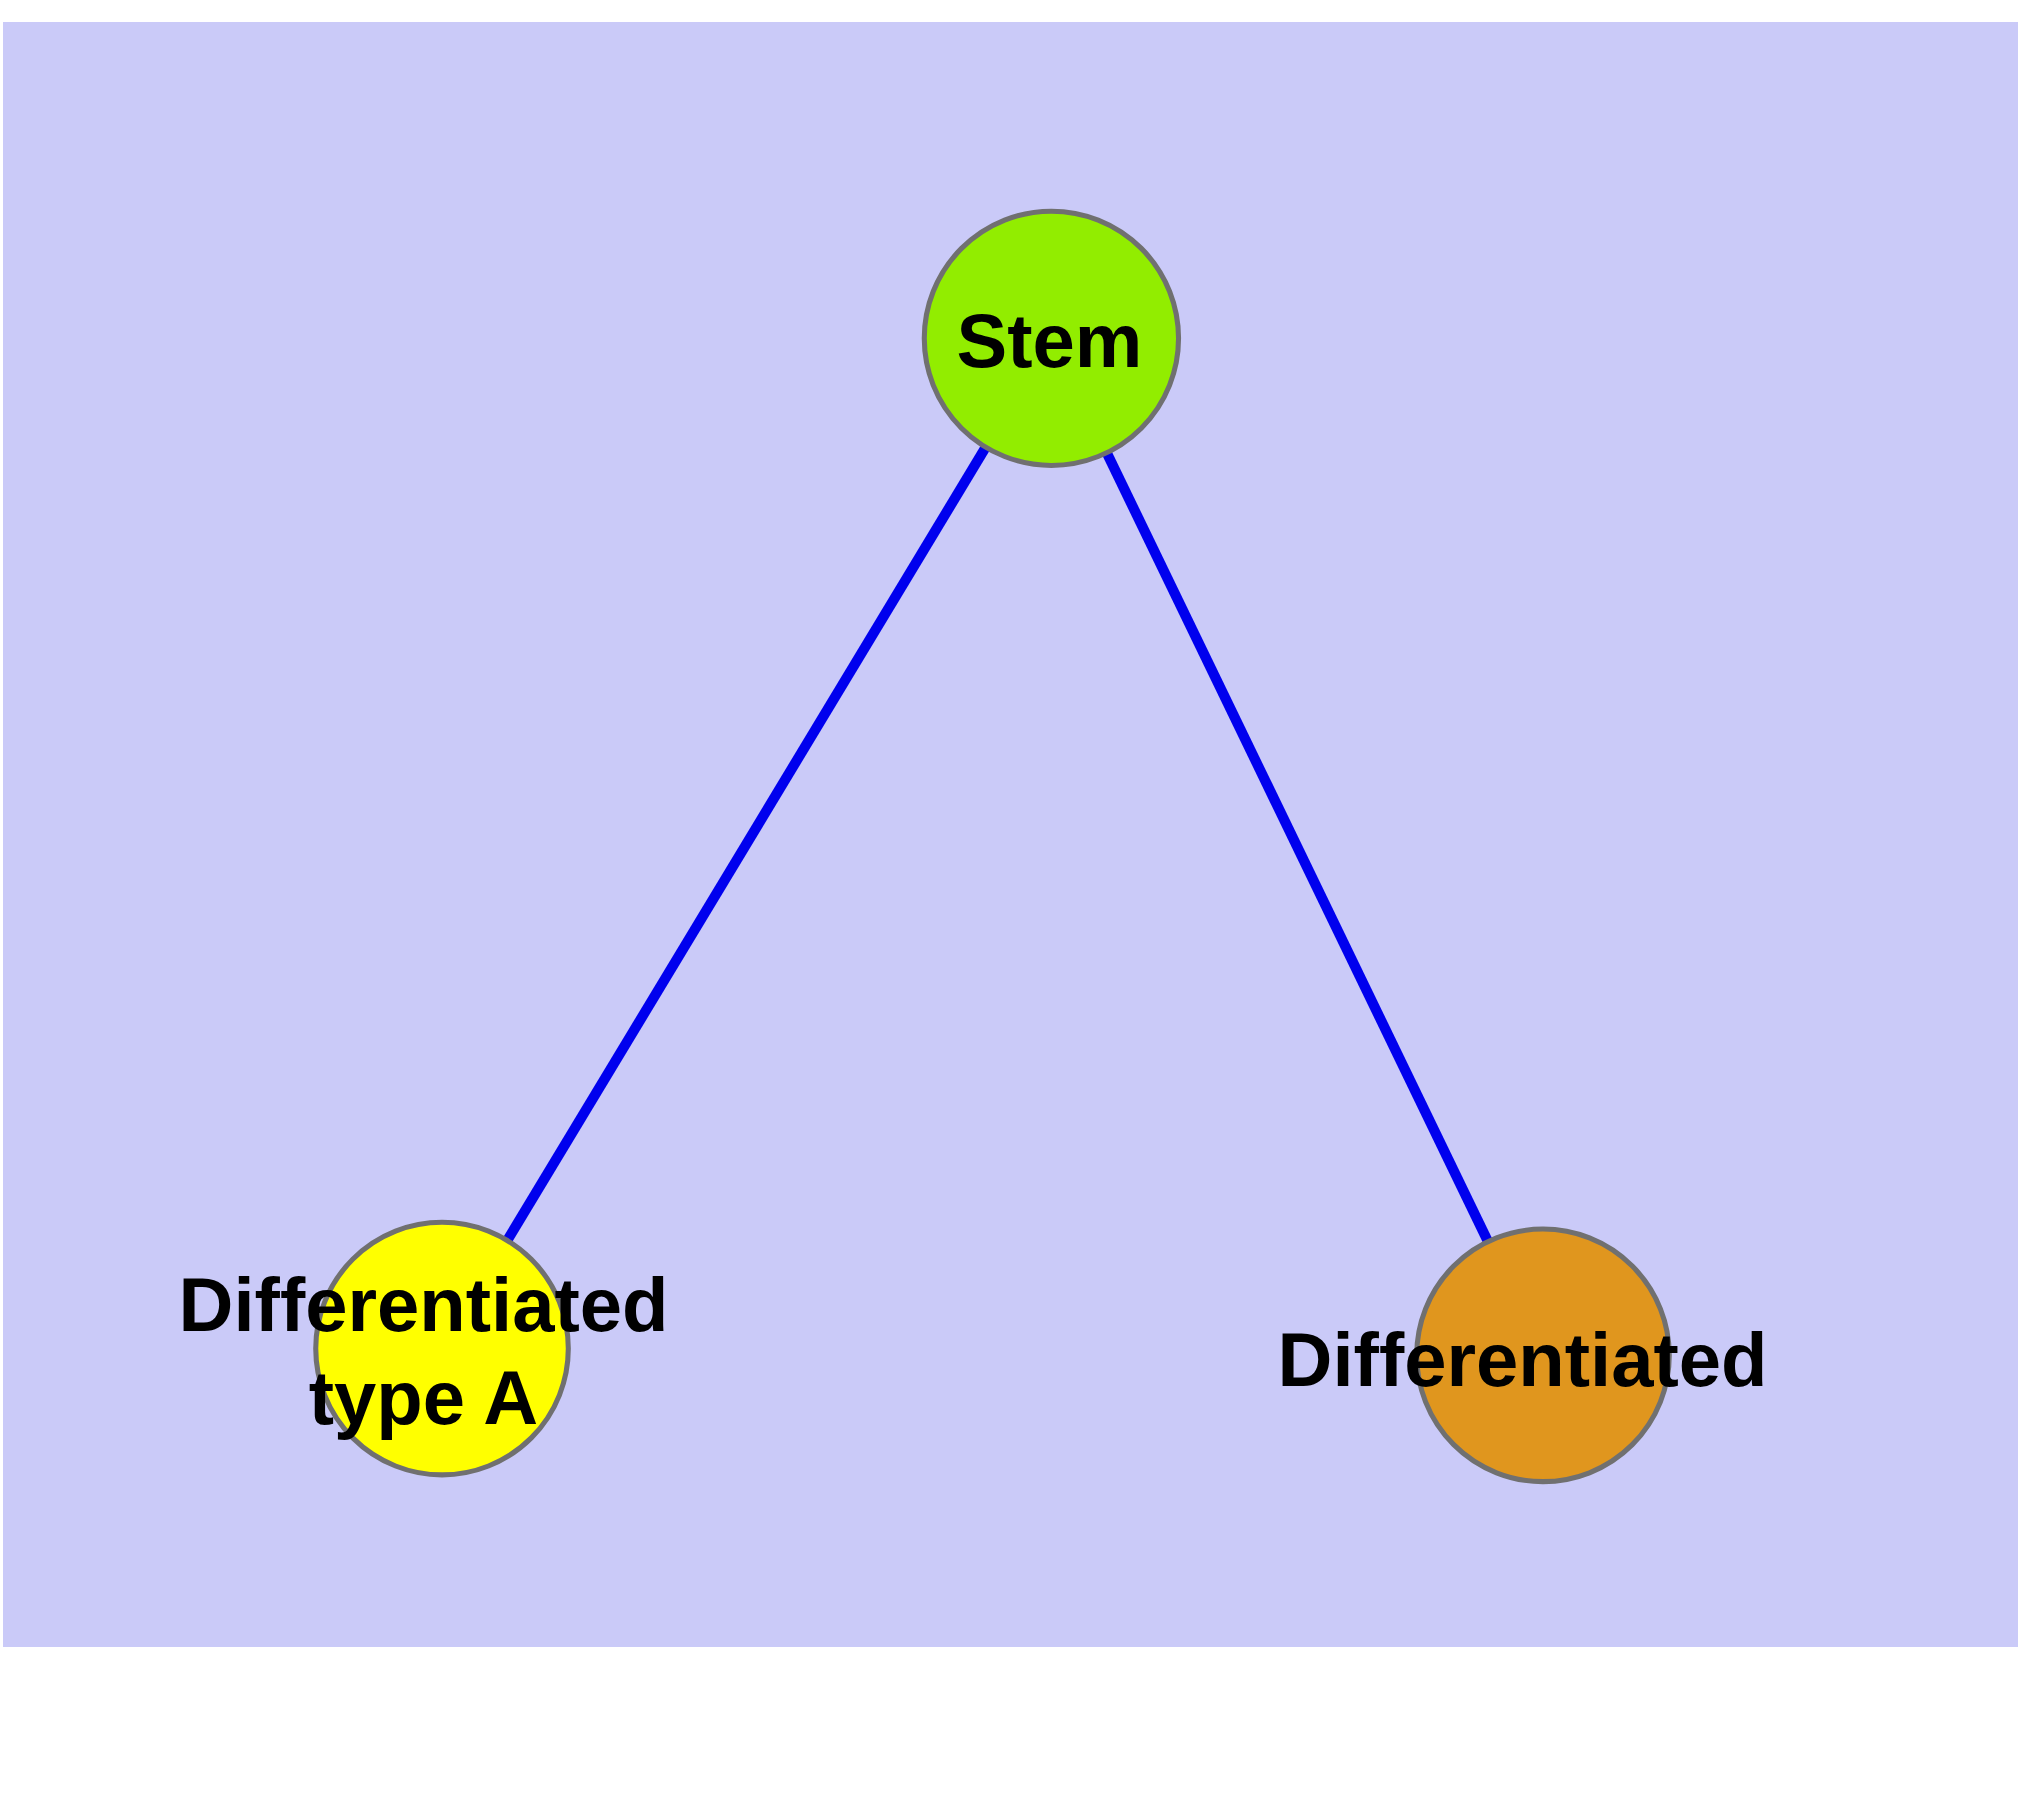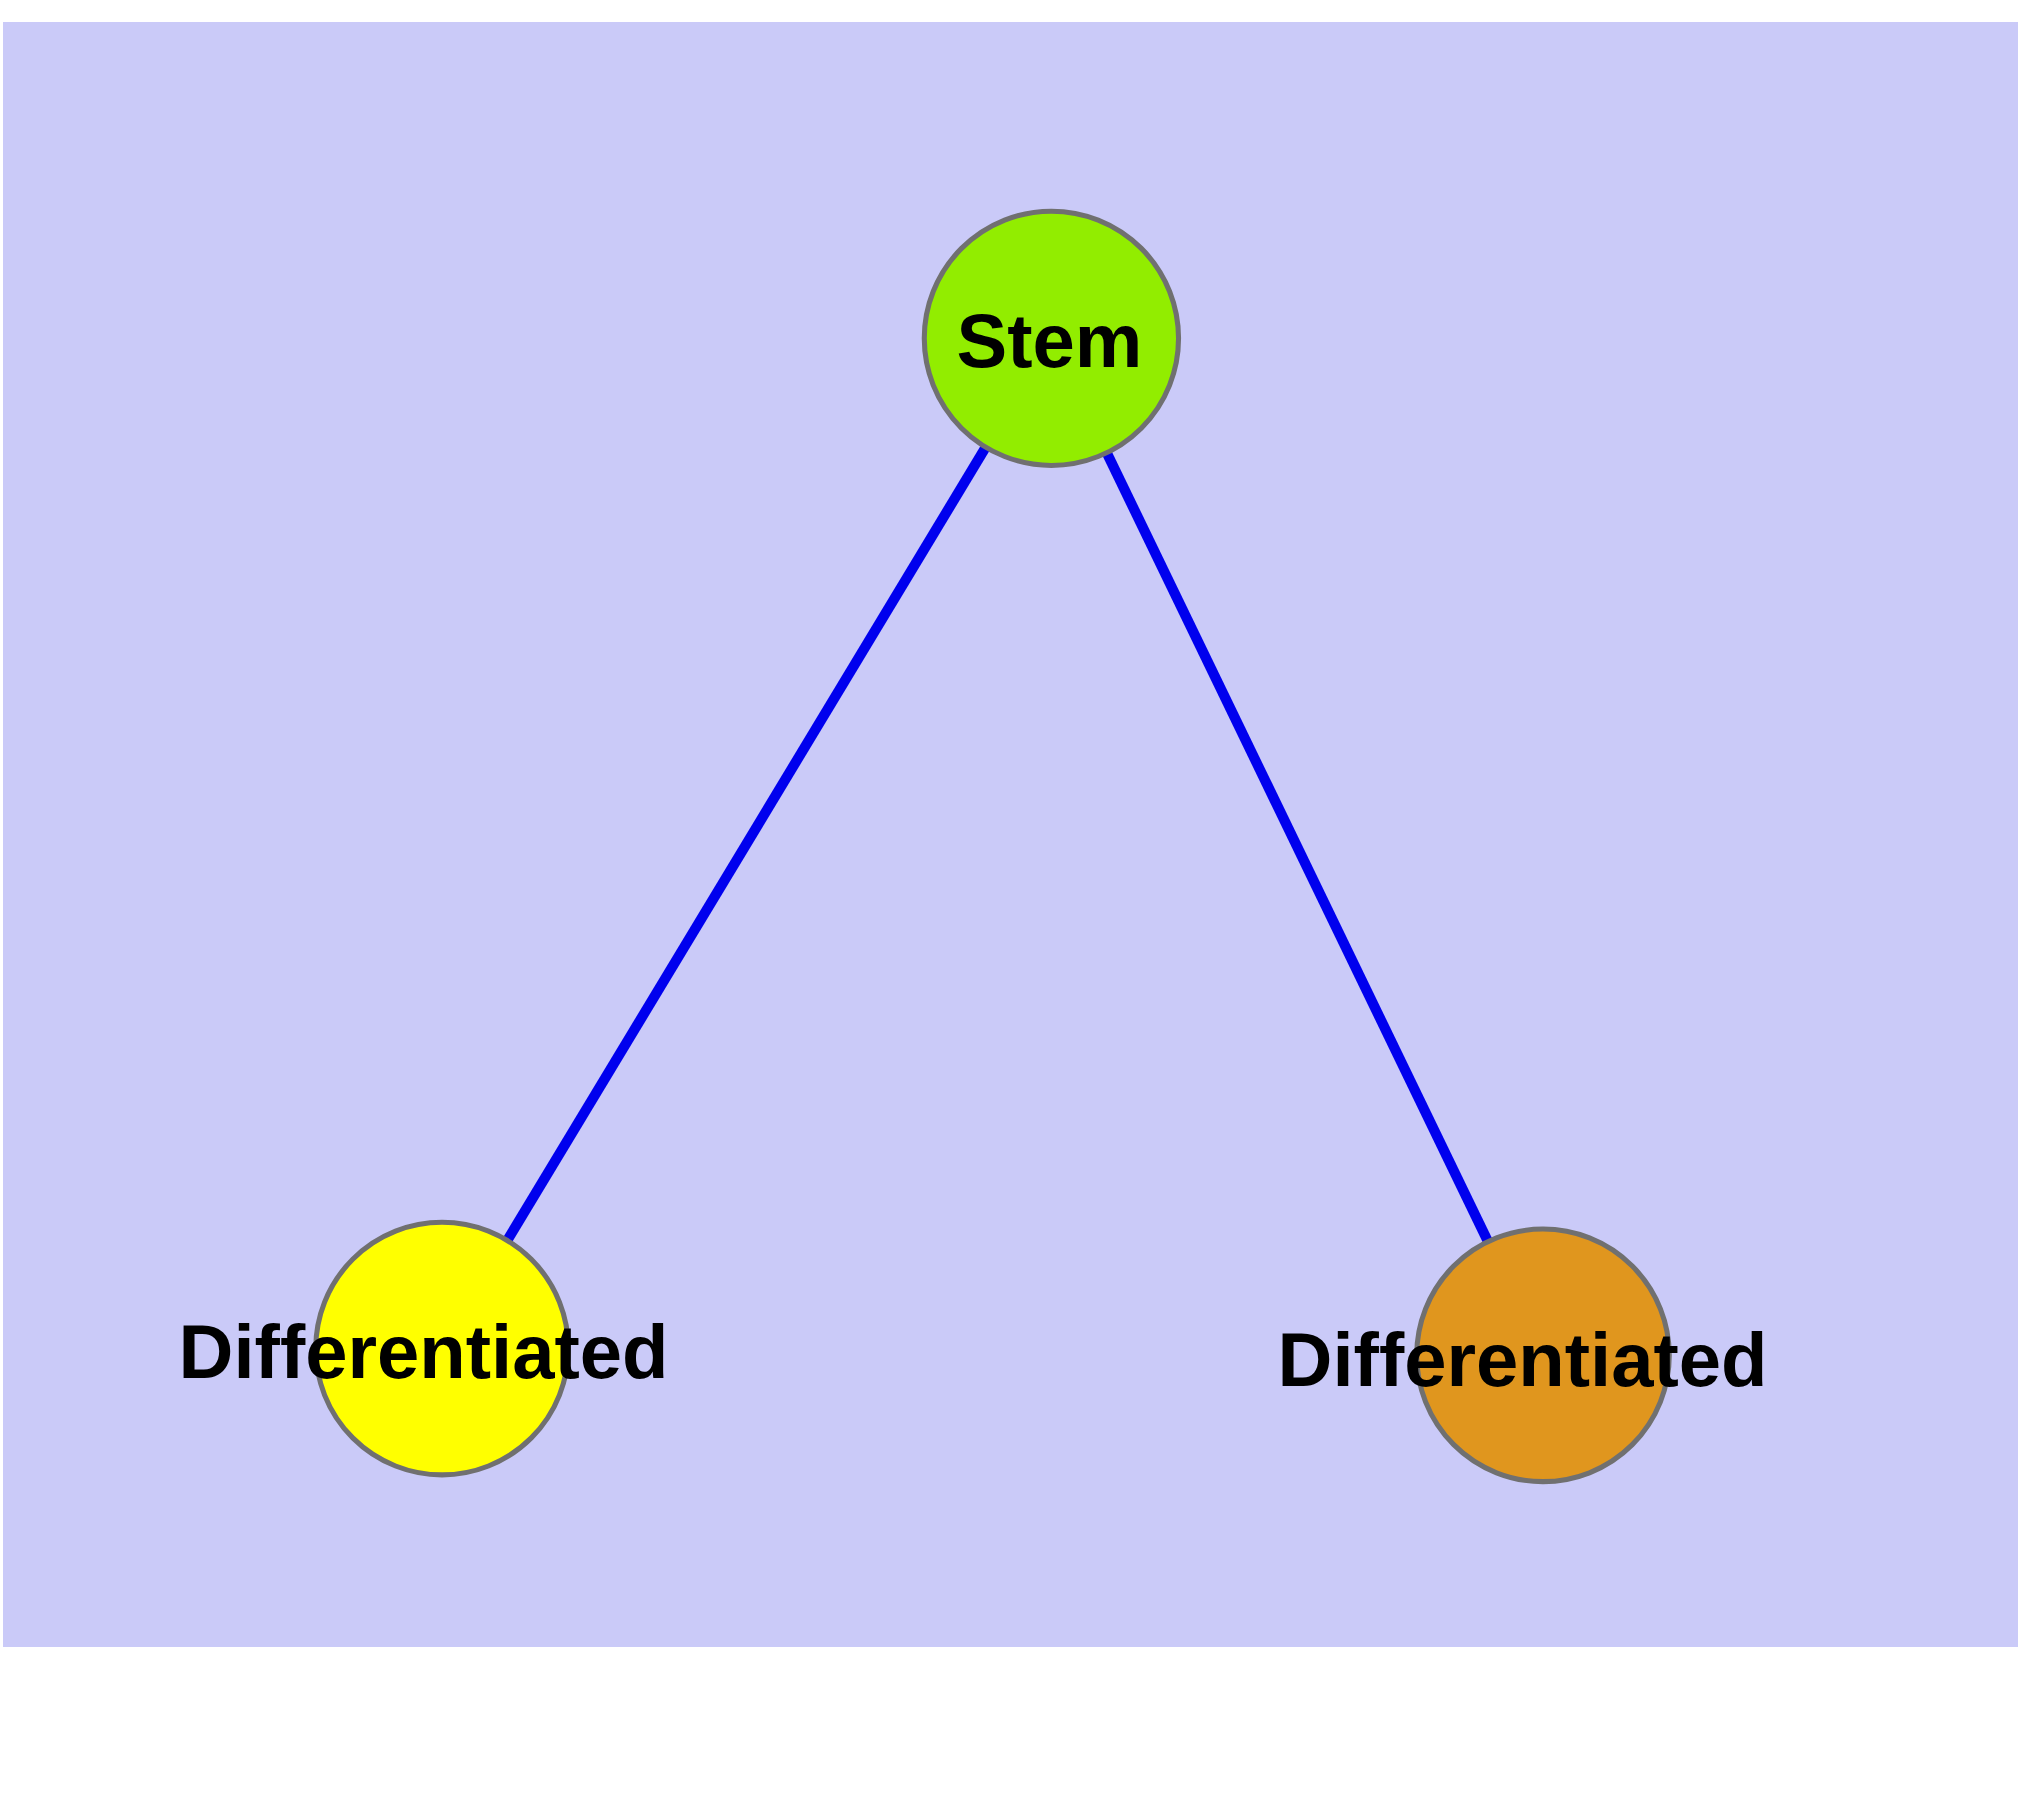--- a/index.html
+++ b/index.html
@@ -53,20 +53,21 @@
     <circle cx="518" cy="1565" r="149" stroke-width="6" fill="#FFFF00" stroke="#707070"></circle>
     <circle cx="1817" cy="1573" r="149" stroke-width="6" fill="#E0961E" stroke="#707070"></circle>
   </svg>
 
   <div class="node-label" style="left:1047px; top:318px;">
     <span>Stem</span>
   </div>
 
   <div class="node-label" style="left:421px; top:1329px;">
     <span>Differentiated</span>
+    <span>type A</span>
   </div>
 
   <div class="node-label" style="left:1520px; top:1337px;">
     <span>Differentiated</span>
   </div>
 
 </div>
 
 
 </body></html>

